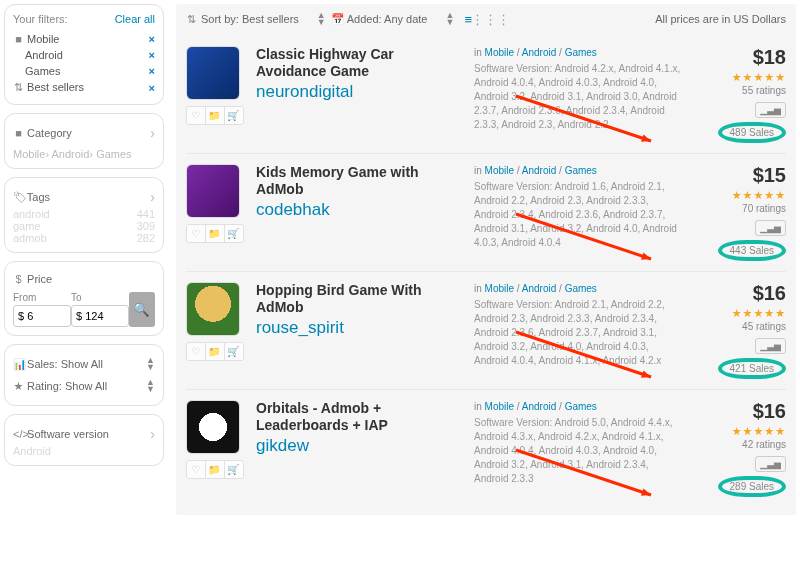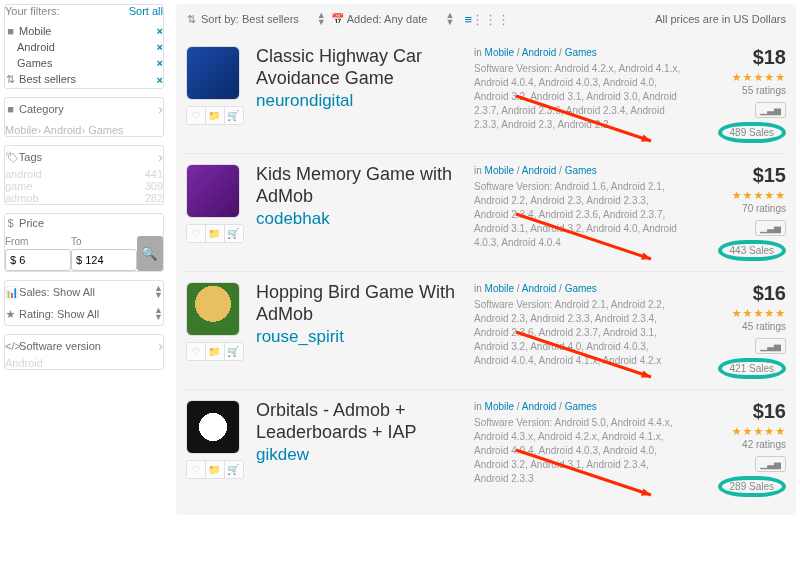--- a/index.html
+++ b/index.html
@@ -1,20 +1,20 @@
 <!DOCTYPE html>
 <html><head>
 <meta charset="utf-8">
 <style>
 *{box-sizing:border-box;margin:0;padding:0;font-family:"Helvetica Neue",Helvetica,Arial,sans-serif}
 body{background:#fff;font-size:12px;color:#555;width:800px}
 a{color:#0084b4;text-decoration:none}
 .wrap{display:flex;gap:12px;padding:4px}
 .sidebar{width:160px;flex:0 0 160px;display:flex;flex-direction:column;gap:8px}
-.panel{border:1px solid #e0e0e0;border-radius:3px;padding:0;font-size:11px}
+.panel{border:1px solid #e0e0e0;border-radius:11px;padding:8px;font-size:11px}
 .panel-head{display:flex;justify-content:space-between;align-items:center;margin-bottom:6px}
 .panel-head .lbl{color:#888}
 .panel-head .clr{color:#0084b4;cursor:pointer}
 .frow{display:flex;justify-content:space-between;align-items:center;padding:2px 0;color:#555}
 .frow .x{color:#0084b4;font-weight:bold;cursor:pointer}
 .indent{padding-left:12px}
 .cat-row{display:flex;justify-content:space-between;align-items:center;color:#666;padding:3px 0}
 .cat-row .chev{color:#bbb;font-size:14px}
 .crumb{color:#bbb;font-size:11px;margin-top:4px}
 .faint{color:#d8d8d8}
@@ -34,21 +34,21 @@
 .vbtn.active{color:#0084b4}
 .vbtn.inactive{color:#999}
 .item{display:flex;gap:12px;padding:10px 0;border-top:1px solid #e8e8e8;position:relative}
 .item:first-child{border-top:none}
 .thumb-col{width:58px;flex:0 0 58px}
 .thumb{width:54px;height:54px;border-radius:6px;border:1px solid #ddd}
 .mini-actions{display:flex;gap:0;margin-top:6px;border:1px solid #e0e0e0;border-radius:3px;overflow:hidden}
 .mini-actions span{flex:1;text-align:center;padding:3px 0;color:#bbb;font-size:10px;border-left:1px solid #e0e0e0;cursor:pointer;background:#fcfcfc}
 .mini-actions span:first-child{border-left:none}
 .title-col{flex:1;min-width:0}
-.title-col h3{font-size:18px;font-weight:normal;color:#333;line-height:1.2;margin-bottom:2px}
+.title-col h3{font-size:14px;font-weight:bold;color:#333;line-height:1.2;margin-bottom:2px}
 .title-col .author{color:#0084b4;font-size:17px}
 .meta-col{width:210px;flex:0 0 210px;font-size:10px;color:#999;line-height:1.4}
 .meta-col .bc{color:#888;margin-bottom:2px}
 .meta-col .bc a{color:#0084b4}
 .price-col{width:90px;flex:0 0 90px;text-align:right}
 .price-col .price{font-size:20px;color:#333;font-weight:700}
 .stars{color:#f5a623;font-size:11px;letter-spacing:1px;margin-top:2px}
 .ratings{color:#888;font-size:10px;margin-top:1px}
 .chart-ic{display:inline-block;border:1px solid #ccc;border-radius:3px;padding:2px 4px;margin-top:6px;color:#888;font-size:9px}
 .sales{display:inline-block;color:#888;font-size:10px;margin-top:4px;padding:1px 8px;border:4px solid #14b8a6;border-radius:50%/60%}
@@ -60,21 +60,21 @@
 .ico{display:inline-block;width:11px;text-align:center;color:#888}
 </style>
 </head>
 <body>
 
 <div class="wrap">
   <div class="sidebar">
     <div class="panel">
       <div class="panel-head">
         <span class="lbl">Your filters:</span>
-        <span class="clr">Sort all</span>
+        <span class="clr">Clear all</span>
       </div>
       <div class="frow">
           <span><span class="ico">■</span> <span>Mobile</span></span>
           <span class="x">×</span>
         </div>
       <div class="frow indent">
           <span>Android</span>
           <span class="x">×</span>
         </div>
       <div class="frow indent">

